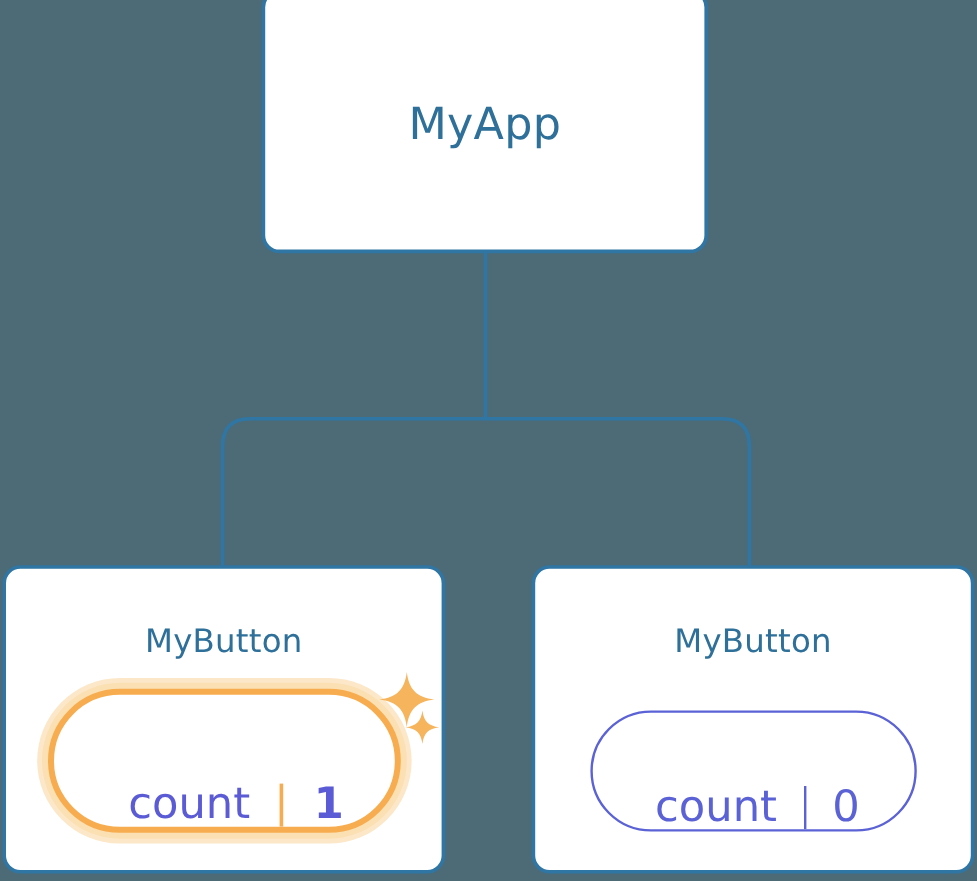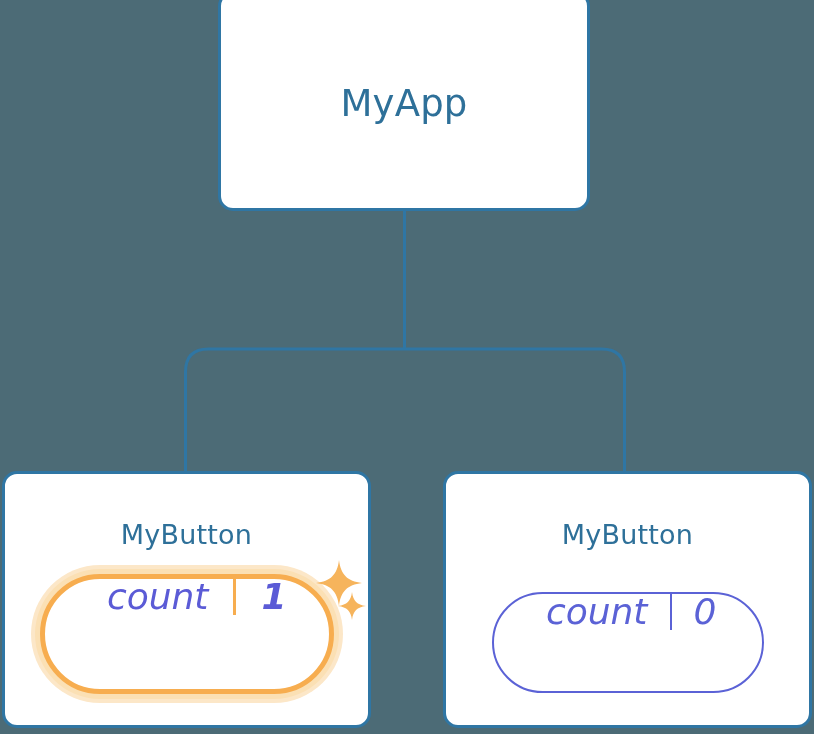--- a/index.html
+++ b/index.html
@@ -80,28 +80,27 @@
     position: absolute;
     left: 50%;
     transform: translateX(-50%);
   }
   #node-btn-right .pill-wrap { top: 118px; }
   #node-btn-left  .pill-wrap { top: 100px; }
 
   .pill {
     position: relative;
     display: flex;
-    align-items: flex-start;
+    align-items: flex-end;
     height: 101px;
     border: 2px solid #5b62d6;
     border-radius: 52px;
     background: #ffffff;
     box-sizing: border-box;
     overflow: hidden;
-    font-style: italic;
   }
   .pill-key, .pill-val {
     display: flex;
     align-items: center;
     justify-content: center;
     color: #5b62d6;
     font-size: 36px;
     font-weight: 400;
     line-height: 1;
   }

